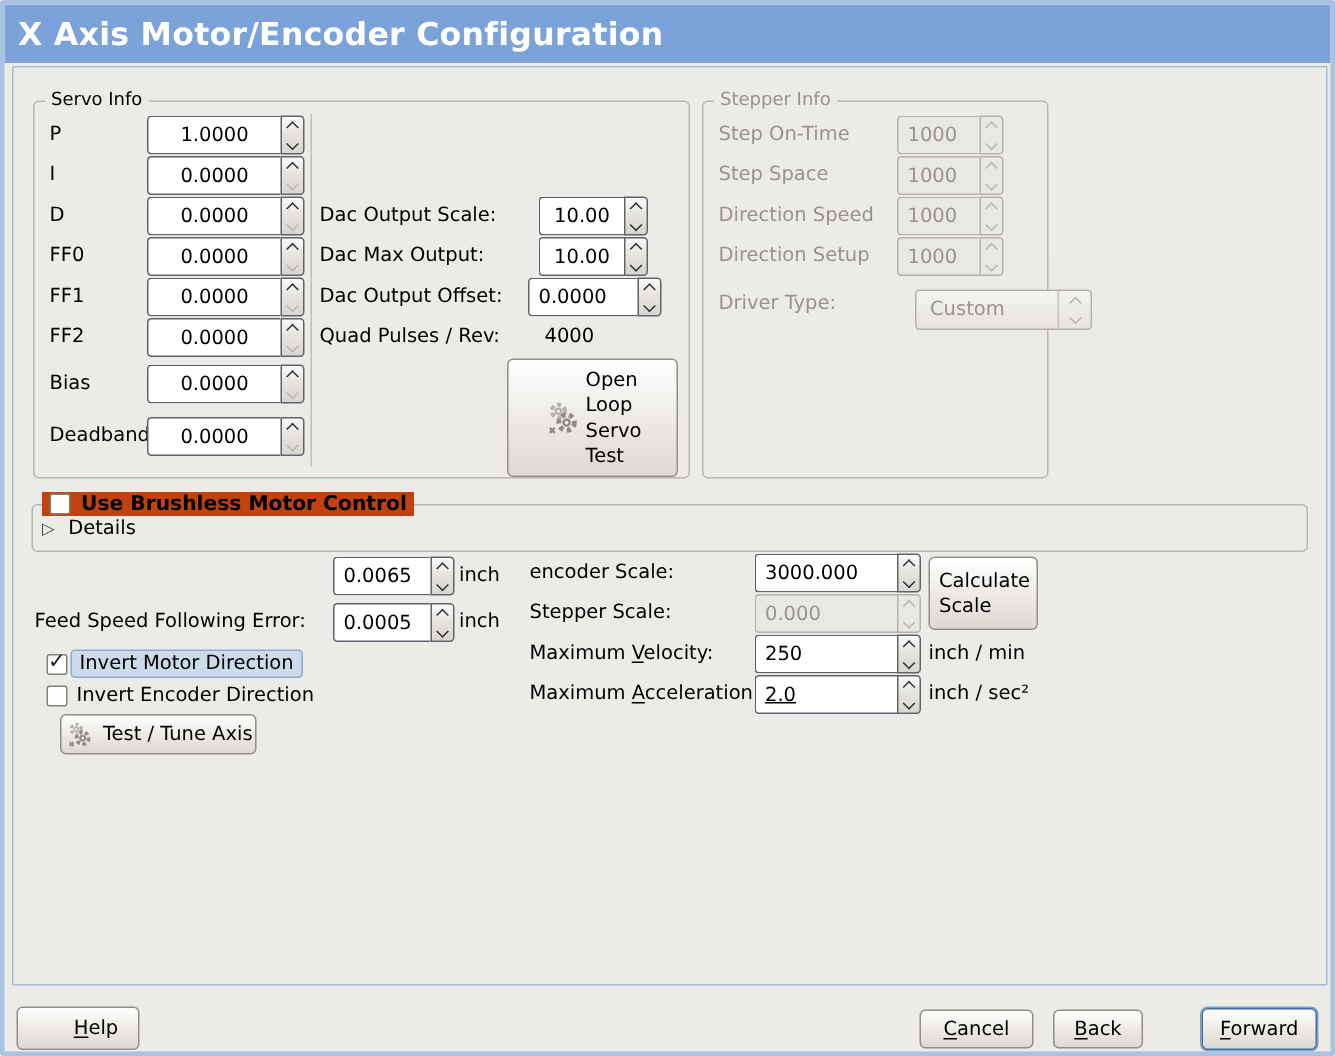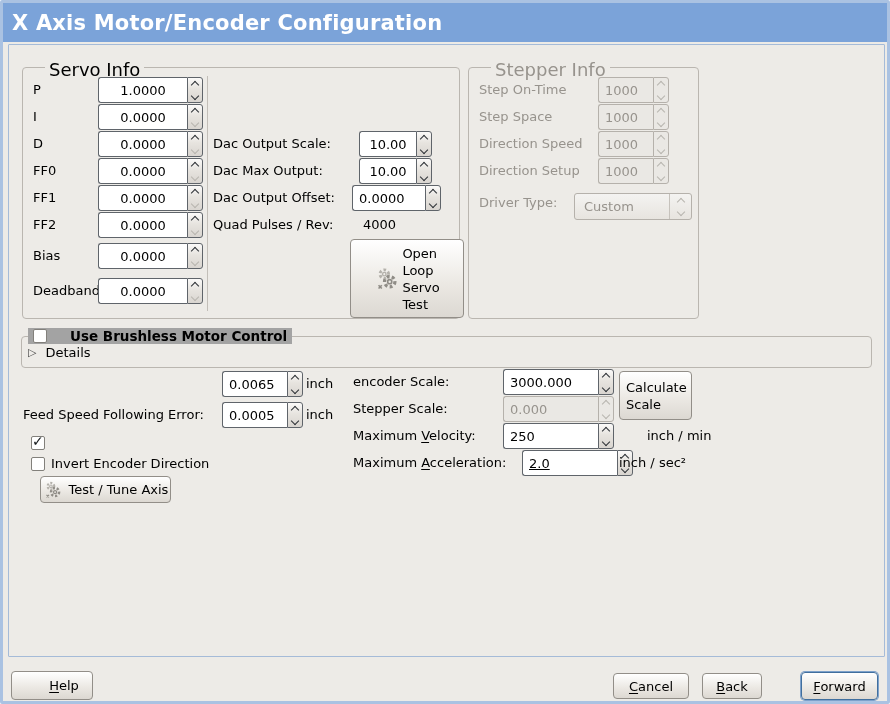--- a/index.html
+++ b/index.html
@@ -2,41 +2,41 @@
 <html><head>
 <meta charset="utf-8">
 <style>
   html,body{margin:0;padding:0;}
   body{font-family:"DejaVu Sans",sans-serif;font-size:13px;color:#000;background:#fff;}
   .window{position:relative;width:890px;height:704px;background:#edebe7;border:3px solid #aac2e2;box-sizing:border-box;border-radius:2px;overflow:hidden;}
   .titlebar{position:absolute;left:0;top:0;width:884px;height:39px;background:#7ba3d9;display:flex;align-items:center;}
   .titlebar span{margin-left:9px;font-size:21px;font-weight:bold;color:#ffffff;letter-spacing:.2px;}
   .content-border{position:absolute;left:5px;top:41px;width:875px;height:611px;border:1px solid #a5bbd8;border-radius:1px;}
   .frame{position:absolute;border:1px solid #bab6b0;border-radius:4px;}
-  .frame-label{position:absolute;top:-9px;left:22px;background:#edebe7;padding:0 4px;font-size:18px;white-space:nowrap;}
+  .frame-label{position:absolute;top:-9px;left:7px;background:#edebe7;padding:0 4px;font-size:12px;white-space:nowrap;}
   .dis{color:#97938d !important;}
   .lbl{position:absolute;font-size:13px;white-space:nowrap;line-height:16px;}
   .spin{position:absolute;display:flex;height:26px;box-sizing:border-box;}
   .spin .entry{flex:1;background:#fff;border:1px solid #5f646a;border-right:none;border-radius:3px 0 0 3px;display:flex;align-items:center;font-size:13px;padding:0 6px;box-sizing:border-box;overflow:hidden;}
   .spin.center .entry{justify-content:center;padding:0 2px;}
   .spin .btns{width:16px;border:1px solid #5f646a;border-radius:0 3px 3px 0;background:linear-gradient(#fbfaf9,#e7e4df 45%,#d9d5d0);display:flex;flex-direction:column;align-items:center;justify-content:center;gap:5px;box-sizing:border-box;}
   .chev{width:6px;height:6px;border-left:1.7px solid #2d3135;border-top:1.7px solid #2d3135;box-sizing:border-box;}
   .chev.up{transform:rotate(45deg);margin-top:2px;}
   .chev.down{transform:rotate(225deg);margin-bottom:2px;}
   .chev.dim{border-color:#b8b5af;}
   .spin.disabled .entry{background:#eae8e4;border-color:#b5b1ab;color:#97938d;}
   .spin.disabled .btns{background:#eae8e4;border-color:#b5b1ab;}
   .vsep{position:absolute;width:1px;background:#c2beb8;}
   .btn{position:absolute;background:linear-gradient(#ffffff,#ece9e4 55%,#dcd8d2);border:1px solid #928e88;border-radius:4px;display:flex;align-items:center;justify-content:center;font-size:13px;color:#000;box-sizing:border-box;cursor:default;}
   .btn.focused{border-color:#416f9e;box-shadow:0 0 0 1px #7da1cb;}
   .checkbox{position:absolute;width:14px;height:14px;background:#fff;border:1px solid #82807b;border-radius:2px;box-sizing:border-box;}
   .checkbox .mark{position:absolute;left:0px;top:-4px;font-size:14px;font-weight:bold;color:#15191c;}
   .hl{position:absolute;background:#ccdbeb;border:1px solid #8aabcd;border-radius:3px;padding:1px 5px;font-size:13px;white-space:nowrap;}
   .mn{text-decoration:underline;text-underline-offset:2px;}
-  .combo{position:absolute;display:flex;align-items:center;background:linear-gradient(#f4f3f1,#e7e4df);border:1px solid #b5b1ab;border-radius:3px;color:#97938d;font-size:13px;box-sizing:border-box;}
+  .combo{position:absolute;display:flex;align-items:center;background:linear-gradient(#f4f3f1,#e7e4df);border:1px solid #b5b1ab;border-radius:3px;color:#97938d;font-size:13px;box-sizing:border-box;margin-left:36px;}
   .combo .txt{padding-left:9px;}
   .combo .arrows{margin-left:auto;height:100%;width:21px;border-left:1px solid #c6c2bc;display:flex;flex-direction:column;align-items:center;justify-content:center;gap:4px;}
   .expander-tri{font-size:11px;color:#3c3c3c;line-height:14px;}
   .btnline{line-height:17px;display:block;text-align:left;}
 </style>
 </head>
 <body>
 
 <div class="window">
 
@@ -138,21 +138,21 @@
         </div>
     </div>
     <div class="spin" style="left:329px;top:117px;width:89px;">
       <div class="entry">0.0000</div>
       <div class="btns">
           <div class="chev up"></div>
           <div class="chev down"></div>
         </div>
     </div>
 
-    <div class="btn" style="left:315px;top:171px;width:114px;height:79px;gap:2px;margin-left:12px;">
+    <div class="btn" style="left:315px;top:171px;width:114px;height:79px;gap:2px;">
       <svg width="26" height="26" viewBox="0 0 24 24">
         <circle cx="9.5" cy="7.5" r="4" fill="none" stroke="#b4b1ab" stroke-width="2.6" stroke-dasharray="2.4 2.0"></circle>
         <circle cx="9.5" cy="7.5" r="1.6" fill="none" stroke="#b4b1ab" stroke-width="1.3"></circle>
         <circle cx="14.5" cy="14.5" r="4.8" fill="none" stroke="#8f8c86" stroke-width="3" stroke-dasharray="2.6 2.2"></circle>
         <circle cx="14.5" cy="14.5" r="1.9" fill="none" stroke="#8f8c86" stroke-width="1.5"></circle>
         <path d="M4.2 17.8 l3 3 M7.2 17.8 l-3 3" stroke="#8f8c86" stroke-width="1.5"></path>
       </svg>
       <span>
         <span class="btnline">Open</span>
         <span class="btnline">Loop</span>
@@ -203,21 +203,21 @@
     <div class="combo" style="left:105px;top:125px;width:118px;height:27px;">
       <span class="txt">Custom</span>
       <span class="arrows">
         <span class="chev up dim" style="margin:0;"></span>
         <span class="chev down dim" style="margin:0;"></span>
       </span>
     </div>
   </div>
 
   <div class="frame" style="left:18px;top:333px;width:849px;height:30px;">
-    <div style="position:absolute;left:6px;top:-9px;display:flex;align-items:center;gap:23px;background:#a3a3a3;padding:0 5px;">
+    <div style="position:absolute;left:6px;top:-9px;display:flex;align-items:center;gap:7px;background:#c2410c;padding:0 5px;">
       <span class="checkbox" style="position:relative;"></span>
       <span style="font-weight:bold;font-size:13.5px;white-space:nowrap;">Use Brushless Motor Control</span>
     </div>
     <div style="position:absolute;left:6px;top:8px;display:flex;align-items:center;gap:9px;">
       <span class="expander-tri">▷</span>
       <span style="font-size:13px;">Details</span>
     </div>
   </div>
 
   <div class="spin" style="left:219px;top:368px;width:81px;">
@@ -235,20 +235,21 @@
     <div class="btns">
         <div class="chev up"></div>
         <div class="chev down"></div>
       </div>
   </div>
   <span class="lbl" style="left:303px;top:404px;">inch</span>
 
   <span class="checkbox" style="left:28px;top:433px;">
     <span class="mark">✓</span>
   </span>
+  <span class="hl" style="left:44px;top:430px;">Invert Motor Direction</span>
 
   <span class="checkbox" style="left:28px;top:454px;"></span>
   <span class="lbl" style="left:48px;top:453px;">Invert Encoder Direction</span>
 
   <div class="btn" style="left:37px;top:473px;width:131px;height:27px;gap:6px;">
     <svg width="20" height="20" viewBox="0 0 24 24">
       <circle cx="9.5" cy="7.5" r="4" fill="none" stroke="#b4b1ab" stroke-width="2.6" stroke-dasharray="2.4 2.0"></circle>
       <circle cx="9.5" cy="7.5" r="1.6" fill="none" stroke="#b4b1ab" stroke-width="1.3"></circle>
       <circle cx="14.5" cy="14.5" r="4.8" fill="none" stroke="#8f8c86" stroke-width="3" stroke-dasharray="2.6 2.2"></circle>
       <circle cx="14.5" cy="14.5" r="1.9" fill="none" stroke="#8f8c86" stroke-width="1.5"></circle>
@@ -282,24 +283,24 @@
   </div>
 
   <span class="lbl" style="left:350px;top:425px;"><span>Maximum </span><span class="mn">V</span><span>elocity:</span></span>
   <div class="spin" style="left:500px;top:420px;width:111px;">
     <div class="entry">250</div>
     <div class="btns">
         <div class="chev up"></div>
         <div class="chev down"></div>
       </div>
   </div>
-  <span class="lbl" style="left:616px;top:425px;margin-left:28px;">inch / min</span>
+  <span class="lbl" style="left:616px;top:425px;">inch / min</span>
 
   <span class="lbl" style="left:350px;top:452px;"><span>Maximum </span><span class="mn">A</span><span>cceleration:</span></span>
-  <div class="spin" style="left:519px;top:447px;width:111px;text-decoration:underline;">
+  <div class="spin" style="left:500px;top:447px;width:111px;text-decoration:underline;">
     <div class="entry">2.0</div>
     <div class="btns">
         <div class="chev up"></div>
         <div class="chev down"></div>
       </div>
   </div>
   <span class="lbl" style="left:616px;top:452px;">inch / sec²</span>
 
   <div class="btn" style="left:8px;top:668px;width:82px;height:29px;padding-left:24px;">
     <span><span></span><span class="mn">H</span><span>elp</span></span>

